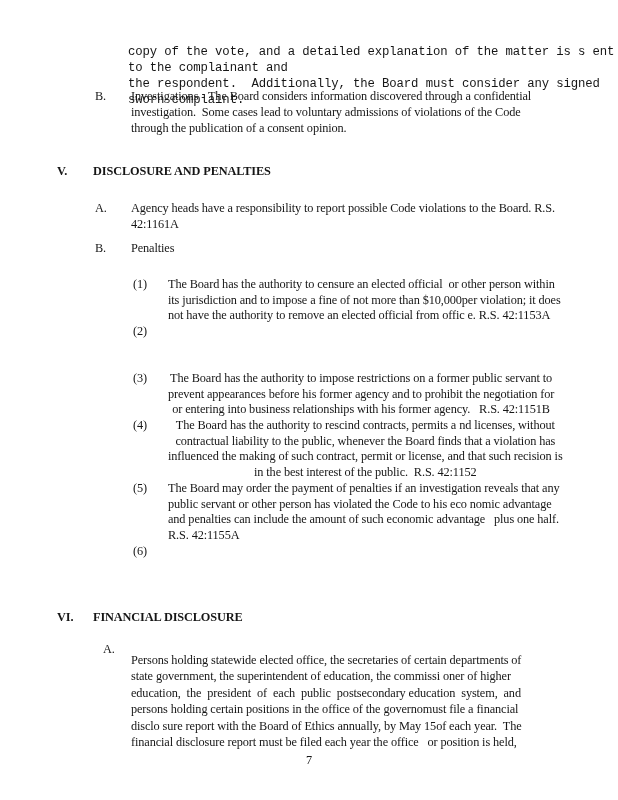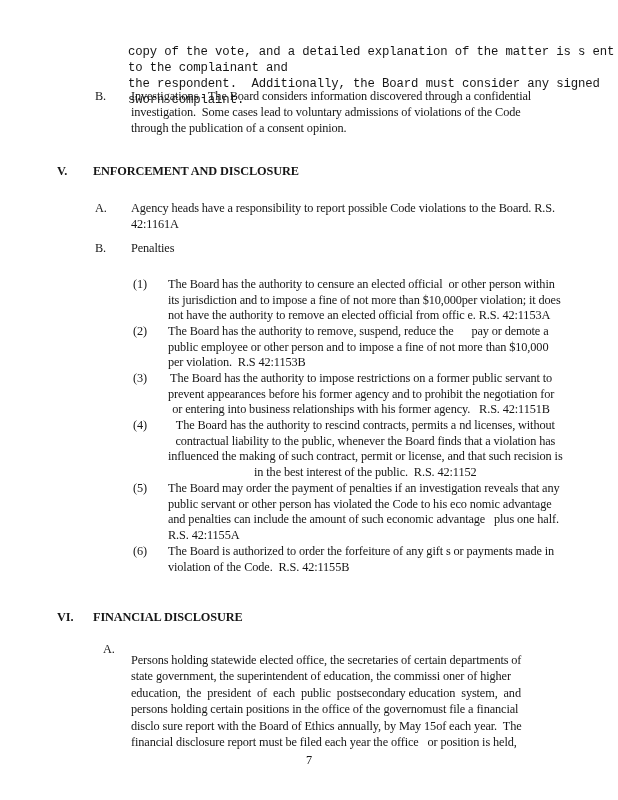--- a/index.html
+++ b/index.html
@@ -35,59 +35,54 @@
 
   <div class="txt" style="left:128px; top:44px;font-family:Liberation Mono, monospace;">copy of the vote, and a detailed explanation of the matter is s ent to the complainant and
 the respondent.  Additionally, the Board must consider any signed sworn complaint.</div>
 
   <div class="txt" style="left:95px; top:88px;">B.</div>
   <div class="txt" style="left:131px; top:88px;">Investigations - The Board considers information discovered through a confidential
 investigation.  Some cases lead to voluntary admissions of violations of the Code
 through the publication of a consent opinion.</div>
 
   <div class="txt bold" style="left:57px; top:163px;">V.</div>
-  <div class="txt bold" style="left:93px; top:163px;">ENFORCEMENT AND DISCLOSURE</div>
+  <div class="txt bold" style="left:93px; top:163px;">DISCLOSURE AND PENALTIES</div>
 
   <div class="txt" style="left:95px; top:200px;">A.</div>
   <div class="txt" style="left:131px; top:200px;">Agency heads have a responsibility to report possible Code violations to the Board. R.S.
 42:1161A</div>
 
   <div class="txt" style="left:95px; top:240px;">B.</div>
   <div class="txt" style="left:131px; top:240px;">Penalties</div>
 
   <div class="txt sub" style="left:133px; top:277px;">(1)</div>
   <div class="txt sub" style="left:168px; top:277px;">The Board has the authority to censure an elected official  or other person within
 its jurisdiction and to impose a fine of not more than $10,000per violation; it does
 not have the authority to remove an elected official from offic e. R.S. 42:1153A</div>
 
   <div class="txt sub" style="left:133px; top:324px;">(2)</div>
-  <div class="txt sub" style="left:168px; top:324px;">The Board has the authority to remove, suspend, reduce the      pay or demote a
-public employee or other person and to impose a fine of not more than $10,000
-per violation.  R.S 42:1153B</div>
 
   <div class="txt sub" style="left:133px; top:371px;">(3)</div>
   <div class="txt sub" style="left:168px; top:371px;text-align:center;">The Board has the authority to impose restrictions on a former public servant to
 prevent appearances before his former agency and to prohibit the negotiation for
 or entering into business relationships with his former agency.   R.S. 42:1151B</div>
 
   <div class="txt sub" style="left:133px; top:418px;">(4)</div>
   <div class="txt sub" style="left:168px; top:418px;text-align:center;">The Board has the authority to rescind contracts, permits a nd licenses, without
 contractual liability to the public, whenever the Board finds that a violation has
 influenced the making of such contract, permit or license, and that such recision is
 in the best interest of the public.  R.S. 42:1152</div>
 
   <div class="txt sub" style="left:133px; top:481px;">(5)</div>
   <div class="txt sub" style="left:168px; top:481px;">The Board may order the payment of penalties if an investigation reveals that any
 public servant or other person has violated the Code to his eco nomic advantage
 and penalties can include the amount of such economic advantage   plus one half.
 R.S. 42:1155A</div>
 
   <div class="txt sub" style="left:133px; top:544px;">(6)</div>
-  <div class="txt sub" style="left:168px; top:544px;">The Board is authorized to order the forfeiture of any gift s or payments made in
-violation of the Code.  R.S. 42:1155B</div>
 
   <div class="txt bold" style="left:57px; top:609px;">VI.</div>
   <div class="txt bold" style="left:93px; top:609px;">FINANCIAL DISCLOSURE</div>
 
   <div class="txt via" style="left:103px; top:641px;">A.</div>
   <div class="txt via" style="left:131px; top:641px;margin-top:11px;">Persons holding statewide elected office, the secretaries of certain departments of
 state government, the superintendent of education, the commissi oner of higher
 education,  the  president  of  each  public  postsecondary education  system,  and
 persons holding certain positions in the office of the governomust file a financial
 disclo sure report with the Board of Ethics annually, by May 15of each year.  The

